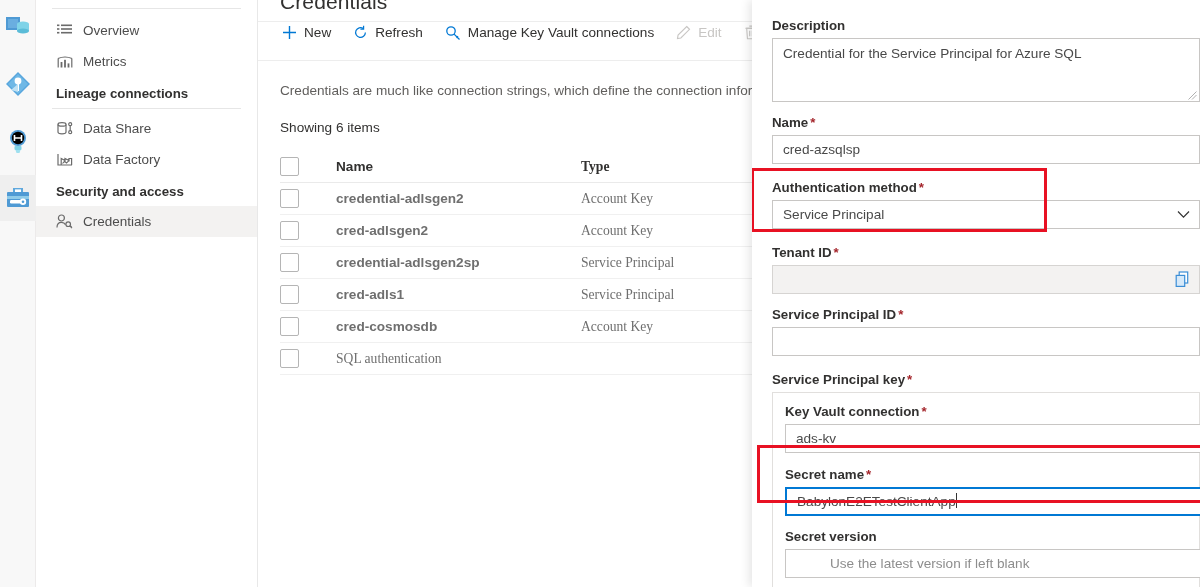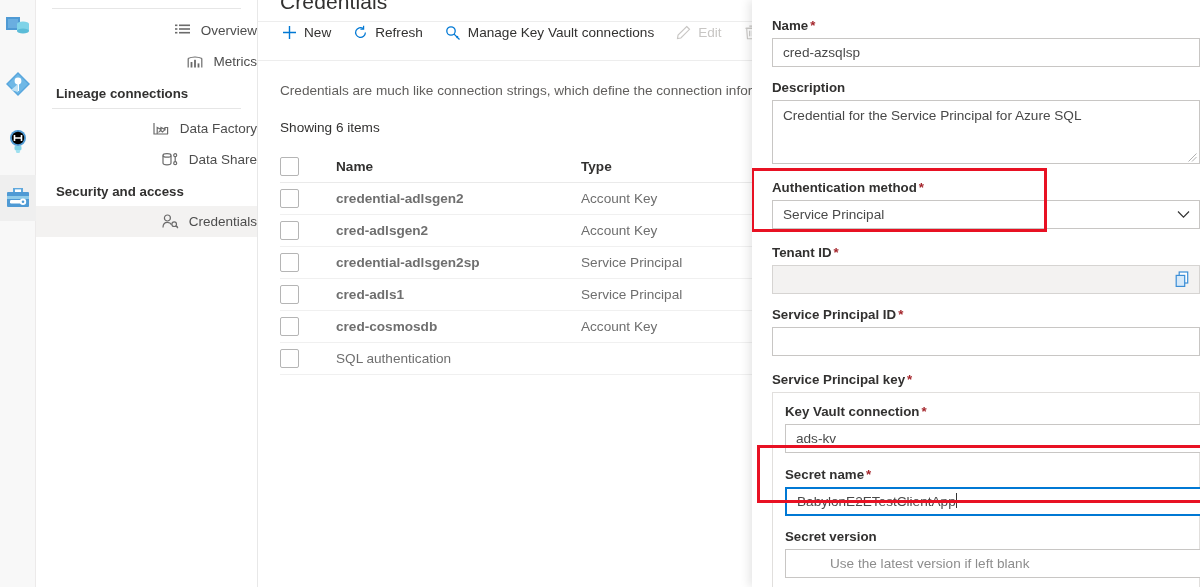--- a/index.html
+++ b/index.html
@@ -25,21 +25,21 @@
 
   
   .nav {
     position: absolute; left: 36px; top: 0; width: 222px; height: 587px;
     background: #ffffff; border-right: 1px solid #e8e8e8;
   }
   .nav-inner { padding-top: 8px; }
   .nav-divider { height:1px; background:#e6e6e6; margin: 0 16px 6px 16px; }
   .nav-row {
     display: flex; align-items: center; height: 31px;
-    padding-left: 20px; cursor: pointer; gap: 10px; justify-content: flex-end;
+    padding-left: 20px; cursor: pointer; gap: 10px;
   }
   .nav-row.selected { background: #f3f2f1; }
   .nav-ico { width: 17px; height: 17px; display:flex; align-items:center; justify-content:center; color:#4a4a4a; flex:none;}
   .nav-label { font-size: 13.5px; color: #4d4d4d; white-space: nowrap; }
   .nav-group {
     font-size: 13.3px; font-weight: 700; color: #323130;
     padding: 9px 0 7px 20px;
   }
 
   
@@ -78,21 +78,21 @@
     display: flex; align-items: center; height: 32px;
     border-bottom: 1px solid #f0f0f0;
   }
   .trow.head { border-bottom: 1px solid #eaeaea; }
   .cbcell { width: 56px; display:flex; align-items:center; }
   .cb {
     width: 19px; height: 19px; border: 1px solid #b5b5b5; border-radius: 2px;
     background: #fff; cursor: pointer;
   }
   .cname { width: 245px; font-size: 13.6px; color: #6f6f6f; font-weight: bold; }
-  .ctype { font-size: 13.6px; color: #6f6f6f; white-space: nowrap; }
+  .ctype { font-size: 13.6px; color: #6f6f6f; white-space: nowrap; font-family: Liberation Serif, serif; }
   .trow.head .cname, .trow.head .ctype { color: #323130; font-weight: 600; }
 
   
   .panel {
     position: absolute; left: 752px; top: 0; width: 448px; height: 587px;
     background: #ffffff;
     box-shadow: -3px 0 9px rgba(0,0,0,0.10);
     padding: 18px 0 0 20px;
     overflow: hidden;
   }
@@ -228,42 +228,42 @@
         <span class="nav-label">Metrics</span>
       </div>
 
       <div class="nav-group">Lineage connections</div>
       <div class="nav-divider" style="margin-bottom:4px"></div>
 
       <div class="nav-row">
         <span class="nav-ico">
           <svg width="16" height="15" viewBox="0 0 16 15">
             <g fill="none" stroke="#6b6b6b" stroke-width="1.2">
-              <path d="M1 2 L1 13 L15 13"></path>
-              <path d="M4.2 13 L4.2 6.5 L8 8.6 L8 6.5 L12 8.6 L12 6.5 L14.6 6.5 L14.6 13"></path>
-            </g>
-            <path d="M5.5 11.5 L7.5 9.3 L9.5 11 L12 8.7" stroke="#6b6b6b" stroke-width="1.1" fill="none"></path>
-          </svg>
-        </span>
-        <span class="nav-label">Data Factory</span>
-      </div>
-
-      <div class="nav-row">
-        <span class="nav-ico">
-          <svg width="16" height="15" viewBox="0 0 16 15">
-            <g fill="none" stroke="#6b6b6b" stroke-width="1.2">
               <ellipse cx="5" cy="3.4" rx="4" ry="1.8"></ellipse>
               <path d="M1 3.4 L1 11 Q1 12.8 5 12.8 Q9 12.8 9 11 L9 3.4"></path>
               <circle cx="13.2" cy="3.2" r="1.5"></circle>
               <circle cx="13.2" cy="11.2" r="1.5"></circle>
               <path d="M13.2 4.7 L13.2 9.7"></path>
             </g>
           </svg>
         </span>
         <span class="nav-label">Data Share</span>
+      </div>
+
+      <div class="nav-row">
+        <span class="nav-ico">
+          <svg width="16" height="15" viewBox="0 0 16 15">
+            <g fill="none" stroke="#6b6b6b" stroke-width="1.2">
+              <path d="M1 2 L1 13 L15 13"></path>
+              <path d="M4.2 13 L4.2 6.5 L8 8.6 L8 6.5 L12 8.6 L12 6.5 L14.6 6.5 L14.6 13"></path>
+            </g>
+            <path d="M5.5 11.5 L7.5 9.3 L9.5 11 L12 8.7" stroke="#6b6b6b" stroke-width="1.1" fill="none"></path>
+          </svg>
+        </span>
+        <span class="nav-label">Data Factory</span>
       </div>
 
       <div class="nav-group">Security and access</div>
 
       <div class="nav-row selected">
         <span class="nav-ico">
           <svg width="17" height="15" viewBox="0 0 17 15">
             <g fill="none" stroke="#6b6b6b" stroke-width="1.2">
               <circle cx="5.4" cy="4" r="3"></circle>
               <path d="M1 13.5 Q1 8.4 5.4 8.4 Q8.3 8.4 9.5 10.6"></path>
@@ -378,36 +378,36 @@
             <div class="cb"></div>
           </div>
         <div class="ctype">SQL authentication</div>
       </div>
     </div>
   </div>
 
   <div class="panel">
 
     <div class="fld">
-      <span class="flabel">
-        <span>Name</span><span class="req">*</span>
-      </span>
-      <div class="inp">cred-azsqlsp</div>
-    </div>
-
-    <div class="fld">
       <span class="flabel">Description</span>
       <div class="ta">
         <span>Credential for the Service Principal for Azure SQL</span>
         <span class="grip">
           <svg width="9" height="9" viewBox="0 0 9 9">
               <path d="M8.5 0.5 L0.5 8.5 M8.5 4 L4 8.5" stroke="#b0b0b0" stroke-width="1"></path>
             </svg>
         </span>
       </div>
+    </div>
+
+    <div class="fld">
+      <span class="flabel">
+        <span>Name</span><span class="req">*</span>
+      </span>
+      <div class="inp">cred-azsqlsp</div>
     </div>
 
     <div class="fld" style="margin-top:16px;margin-bottom:16px">
       <span class="flabel">
         <span>Authentication method</span><span class="req">*</span>
       </span>
       <div class="selwrap">
         <div class="inp">Service Principal</div>
         <span class="chev">
           <svg width="13" height="9" viewBox="0 0 13 9">

